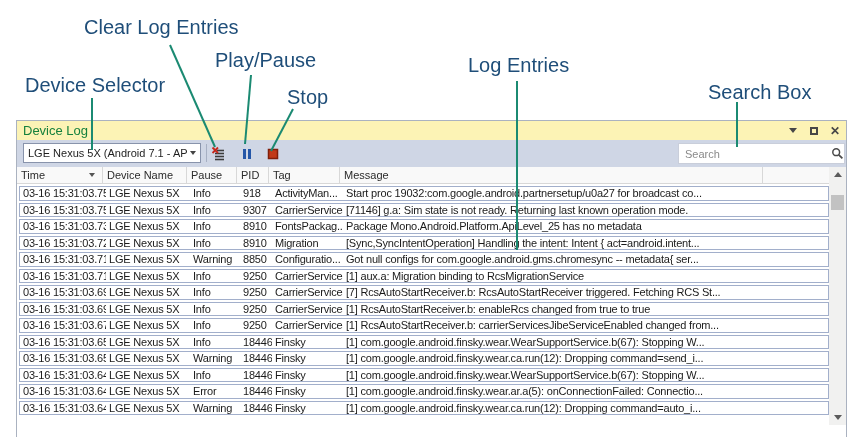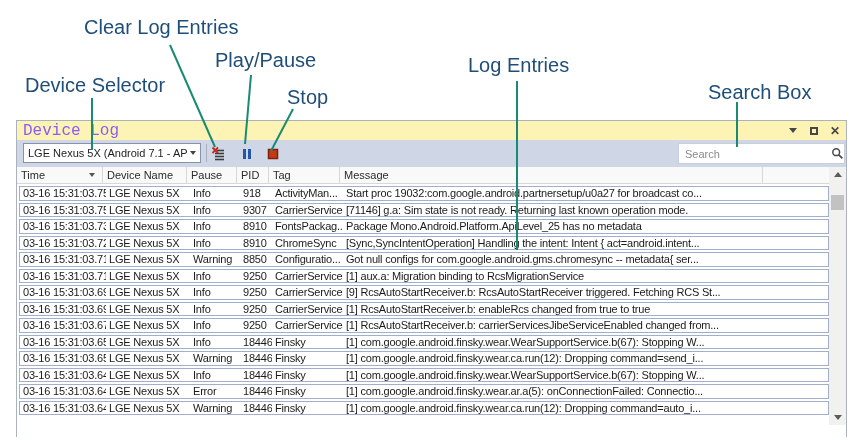--- a/index.html
+++ b/index.html
@@ -15,21 +15,21 @@
   .ann-device { left:25px;  top:74px; }
   .ann-log    { left:468px; top:54px; }
   .ann-search { left:688px; top:81px;margin-left:20px; }
   svg.lines { position:absolute; left:0; top:0; z-index:5; pointer-events:none; }
 
   
   .window { position:absolute; left:16px; top:120px; width:831px; height:317px;
             border:1px solid #AAB2C0; background:#fff; z-index:1; }
   .titlebar { height:19px; background:#FCF3B5; display:flex; align-items:center;
               padding:0 5px 0 6px; }
-  .title { font-size:16px; color:#8b5cf6; flex:1;font-family:Liberation Mono, monospace; }
+  .title { font-size:13px; color:#15803d; flex:1; }
   .win-controls { display:flex; align-items:center; gap:9px; }
   .win-btn { display:flex; align-items:center; justify-content:center; width:12px; height:12px; cursor:default; }
   .tri-down { width:0; height:0; border-left:4px solid transparent;
               border-right:4px solid transparent; border-top:5px solid #474747; }
   .maxbox { width:8px; height:8px; border:2px solid #474747; }
   .closex { font-size:12px; color:#474747; font-weight:bold; line-height:12px; }
 
   
   .toolbar { position:relative; height:27px; background:#CFD6E5; display:flex; align-items:center; }
   .combo { position:absolute; left:6px; top:3px; width:178px; height:20px; background:#fff;
@@ -208,21 +208,21 @@
     <div class="cell c-pid">8910</div>
     <div class="cell c-tag">FontsPackag...</div>
     <div class="cell c-msg">Package Mono.Android.Platform.ApiLevel_25 has no metadata</div>
   </div>
 
   <div class="row">
     <div class="cell c-time">03-16 15:31:03.727</div>
     <div class="cell c-device">LGE Nexus 5X</div>
     <div class="cell c-type">Info</div>
     <div class="cell c-pid">8910</div>
-    <div class="cell c-tag">ChromeSync</div>
+    <div class="cell c-tag">Migration</div>
     <div class="cell c-msg">[Sync,SyncIntentOperation] Handling the intent: Intent { act=android.intent...</div>
   </div>
 
   <div class="row">
     <div class="cell c-time">03-16 15:31:03.719</div>
     <div class="cell c-device">LGE Nexus 5X</div>
     <div class="cell c-type">Warning</div>
     <div class="cell c-pid">8850</div>
     <div class="cell c-tag">Configuratio...</div>
     <div class="cell c-msg">Got null configs for com.google.android.gms.chromesync -- metadata{ ser...</div>
@@ -236,21 +236,21 @@
     <div class="cell c-tag">CarrierServices</div>
     <div class="cell c-msg">[1] aux.a: Migration binding to RcsMigrationService</div>
   </div>
 
   <div class="row">
     <div class="cell c-time">03-16 15:31:03.694</div>
     <div class="cell c-device">LGE Nexus 5X</div>
     <div class="cell c-type">Info</div>
     <div class="cell c-pid">9250</div>
     <div class="cell c-tag">CarrierServices</div>
-    <div class="cell c-msg">[9] RcsAutoStartReceiver.b: RcsAutoStartReceiver triggered. Fetching RCS St...</div>
+    <div class="cell c-msg">[7] RcsAutoStartReceiver.b: RcsAutoStartReceiver triggered. Fetching RCS St...</div>
   </div>
 
   <div class="row">
     <div class="cell c-time">03-16 15:31:03.693</div>
     <div class="cell c-device">LGE Nexus 5X</div>
     <div class="cell c-type">Info</div>
     <div class="cell c-pid">9250</div>
     <div class="cell c-tag">CarrierServices</div>
     <div class="cell c-msg">[1] RcsAutoStartReceiver.b: enableRcs changed from true to true</div>
   </div>

